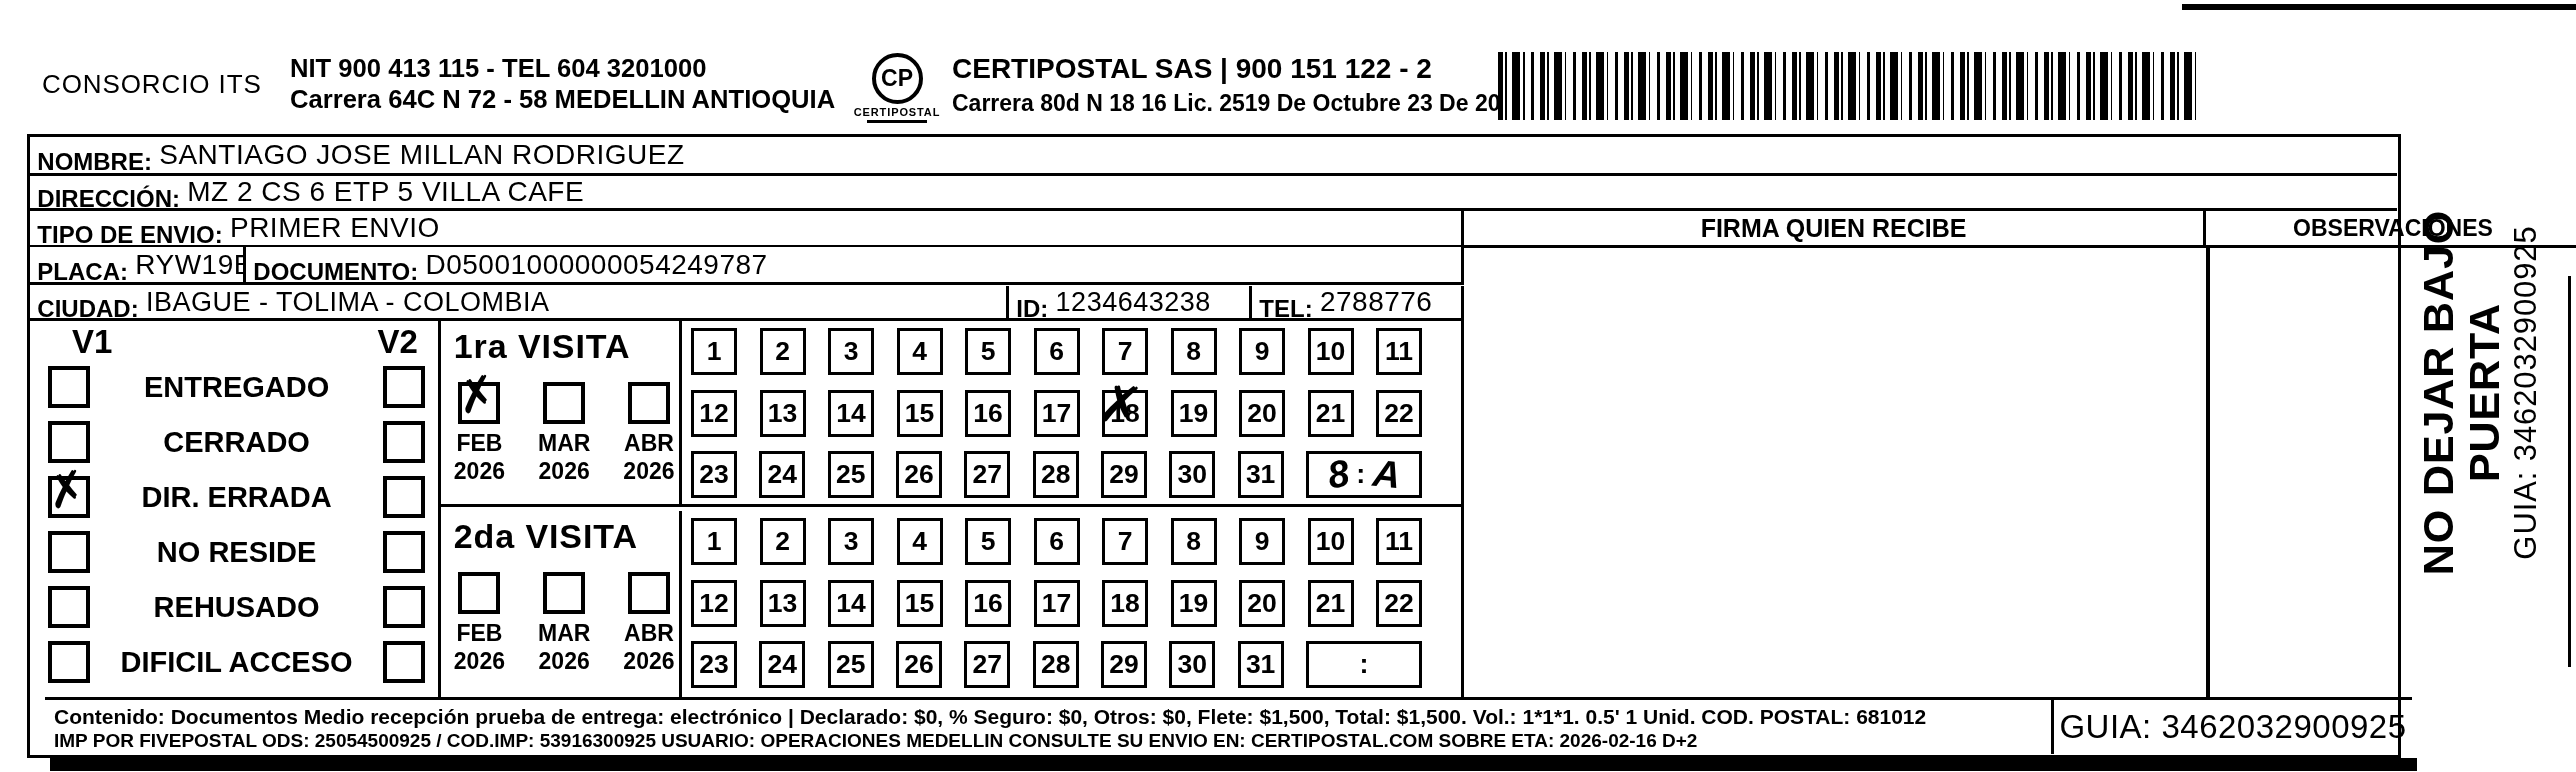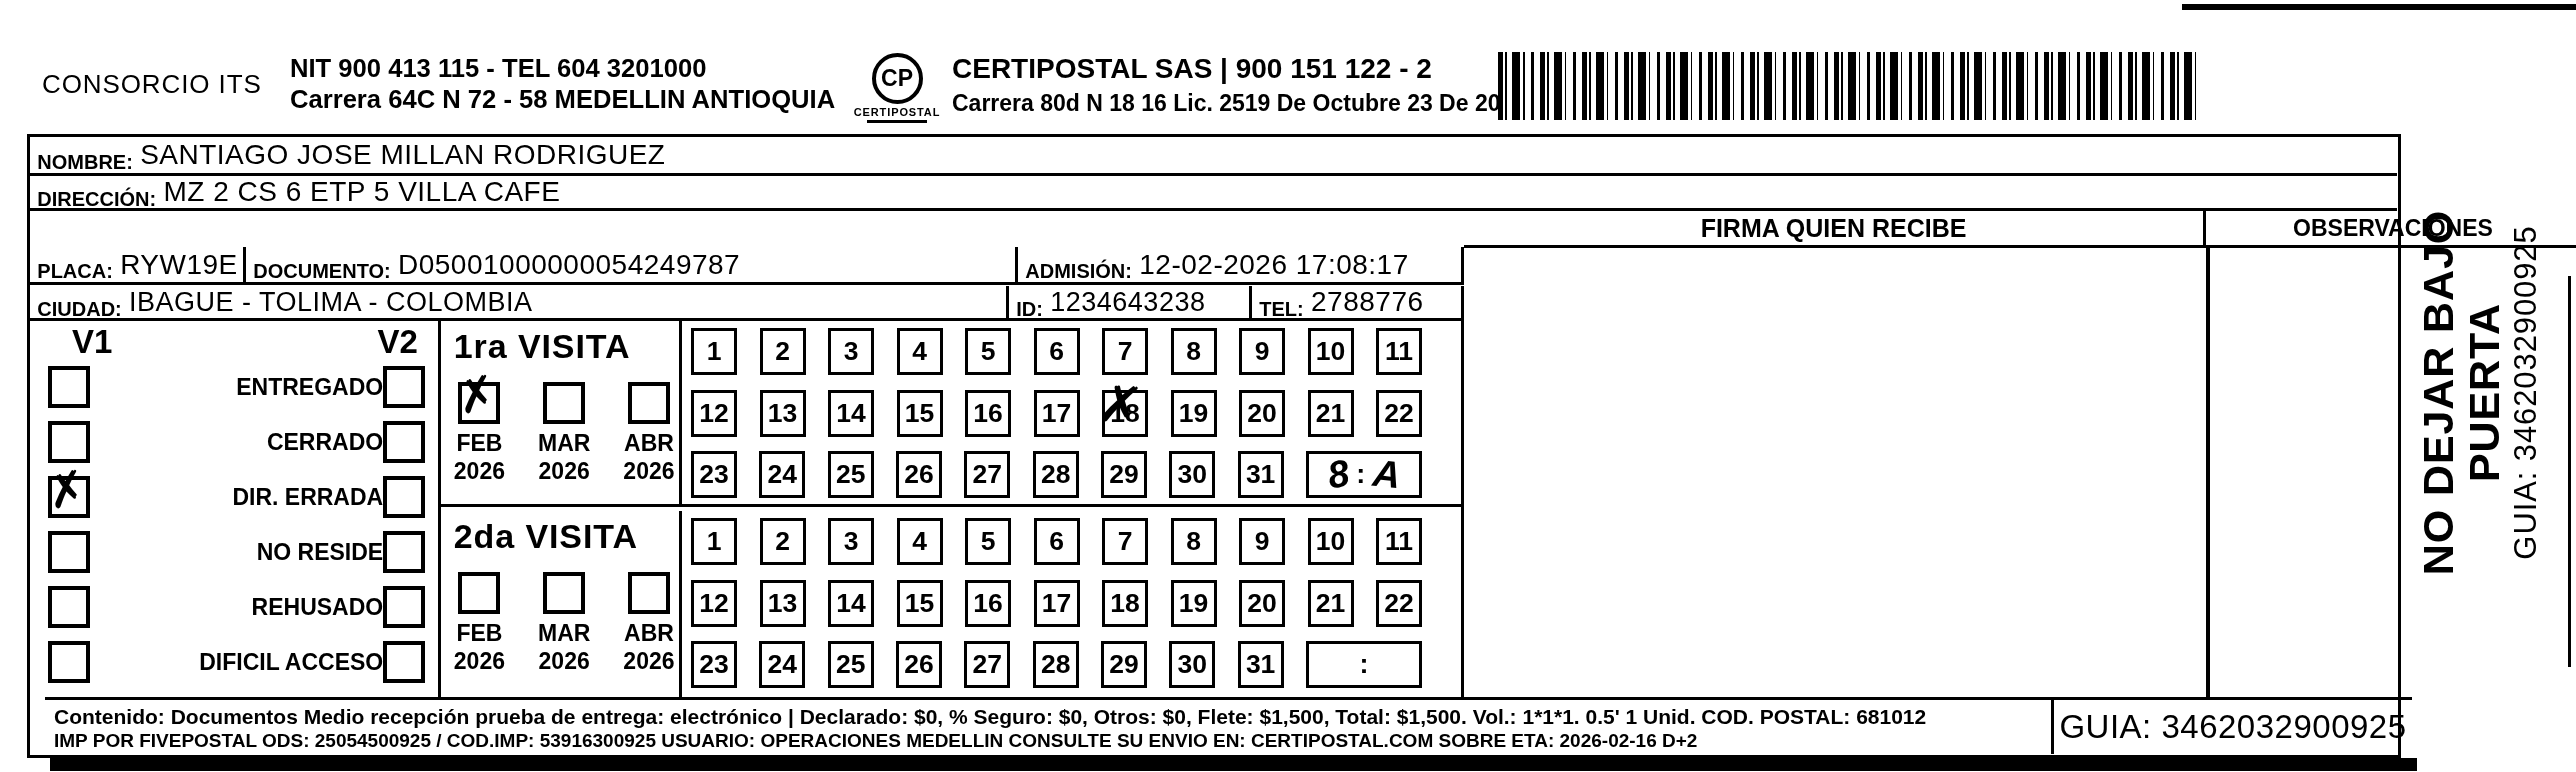--- a/index.html
+++ b/index.html
@@ -25,36 +25,36 @@
         #000 0 4.6px,#fff 4.6px 7.3px,#000 7.3px 9px,#fff 9px 13.7px,
         #000 13.7px 22px,#fff 22px 25px,#000 25px 26.5px,#fff 26.5px 33px,
         #000 33px 36px,#fff 36px 42px); }
   .scan-line-top { left:2182px; top:3.7px; width:394px; height:6.4px; background:#000; }
   .scan-bar-bottom { left:50px; top:758px; width:2367px; height:12.8px; background:#000; }
   .scan-line-right { left:2568px; top:276px; width:2.7px; height:391px; background:#000; }
 
   
   .form { left:27px; top:134px; width:2374px; height:624px; border:3.7px solid #000; }
   .row { position:absolute; left:0; display:flex; align-items:center; border-bottom:3.7px solid #000; background:#fff; }
-  .lbl { font-weight:bold; font-size:20px; padding:0 7.3px 0 7.3px; white-space:nowrap;margin-top:14px; }
+  .lbl { font-weight:bold; font-size:24px; padding:0 7.3px 0 7.3px; white-space:nowrap;margin-top:14px; }
   .val { font-size:28px; white-space:nowrap; letter-spacing:0.5px; }
   .row-nombre    { top:0;     width:2367px; height:39px; }
   .row-direccion { top:39px;  width:2367px; height:35px; }
   .row-tipo      { top:74px;  width:1434px; height:37px; border-right:3.7px solid #000; }
   .row-placa     { top:110px; width:1434px; height:38px; border-right:3.7px solid #000; }
   .row-ciudad    { top:149px; width:1434px; height:35px; border-right:3.7px solid #000; }
   .cell { height:100%; display:flex; align-items:center; border-right:3.7px solid #000; overflow:hidden; }
   .cell:last-child { border-right:none; }
 
   
   .visits { position:absolute; left:0; top:184px; width:1434px; height:376px; border-right:3.7px solid #000; }
   .status-cell { position:absolute; left:0; top:0; width:411px; height:376px; border-right:3.7px solid #000; padding:1.8px 12.8px 5.5px 18px; }
   .status-head { display:flex; justify-content:space-between; font-weight:bold; font-size:33px; padding:0 7.3px 0 24px; height:37px; }
   .status-row { display:flex; align-items:center; justify-content:space-between; height:55px; }
-  .status-label { font-weight:bold; font-size:23px; flex:1; text-align:right; }
+  .status-label { font-weight:bold; font-size:29px; flex:1; text-align:center; }
   .cbx { position:relative; width:42px; height:42px; border:4.6px solid #000; background:#fff; display:inline-block; }
   .xmark { position:absolute; left:-5.5px; top:-14.6px; font-size:47px; font-weight:bold; transform:rotate(-12deg); line-height:1; }
 
   .visit-row { position:absolute; left:411px; width:1023px; height:186px; display:flex; }
   .visit-row-1 { top:0; border-bottom:3.7px solid #000; }
   .visit-row-2 { top:190px; }
   .months-cell { width:241px; border-right:3.7px solid #000; padding:5.5px 0 0 12.8px; }
   .visit-title { font-weight:bold; font-size:34px; letter-spacing:0.9px; }
   .months-boxes { display:flex; gap:33px; margin-top:16.4px; }
   .month { text-align:center; }
@@ -121,33 +121,33 @@
   <div class="row row-nombre">
     <span class="lbl">NOMBRE:</span>
     <span class="val">SANTIAGO JOSE MILLAN RODRIGUEZ</span>
   </div>
 
   <div class="row row-direccion">
     <span class="lbl">DIRECCIÓN:</span>
     <span class="val">MZ 2 CS 6 ETP 5 VILLA CAFE</span>
   </div>
 
+  <div class="row row-tipo">
+    <span class="lbl">TIPO DE ENVIO:</span>
+    <span class="val">PRIMER ENVIO</span>
+  </div>
 
   <div class="row row-placa">
     <div class="cell" style="width:216px">
       <span class="lbl">PLACA:</span>
       <span class="val">RYW19E</span>
     </div>
     <div class="cell" style="width:772px">
       <span class="lbl">DOCUMENTO:</span>
       <span class="val">D05001000000054249787</span>
-    </div>
-    <div class="cell" style="flex:1">
-      <span class="lbl">ADMISIÓN:</span>
-      <span class="val">12-02-2026 17:08:17</span>
     </div>
   </div>
 
   <div class="row row-ciudad">
     <div class="cell" style="width:979px">
       <span class="lbl">CIUDAD:</span>
       <span class="val" style="font-size:27px">IBAGUE - TOLIMA - COLOMBIA</span>
     </div>
     <div class="cell" style="width:243px">
       <span class="lbl">ID:</span>

